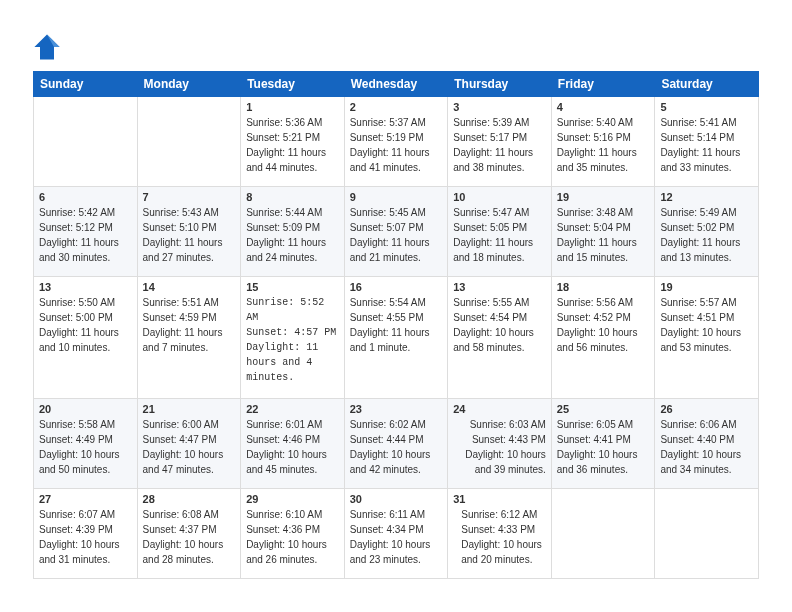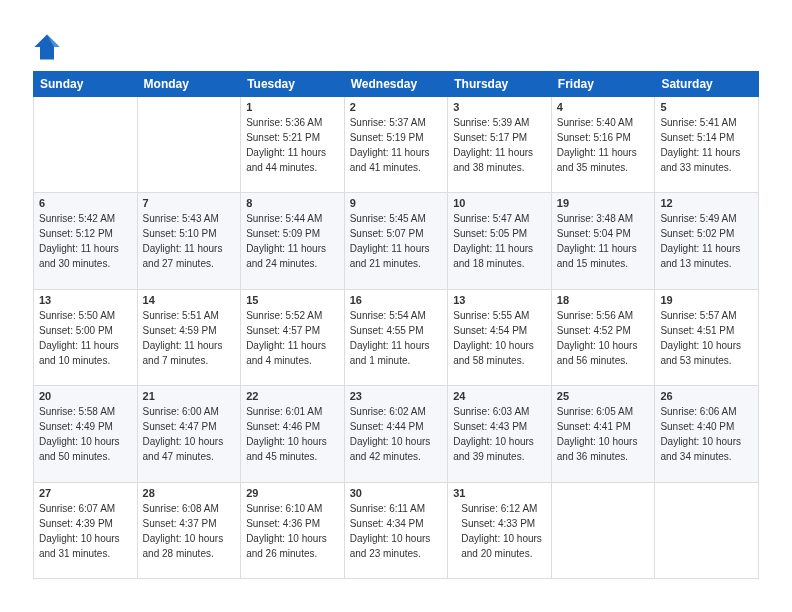--- a/index.html
+++ b/index.html
@@ -213,21 +213,21 @@
 Daylight: 11 hours and 10 minutes.</div>
           </td>
           <td>
             <span class="day-num">14</span>
             <div class="day-info" style="white-space: pre-line;">Sunrise: 5:51 AM
 Sunset: 4:59 PM
 Daylight: 11 hours and 7 minutes.</div>
           </td>
           <td>
             <span class="day-num">15</span>
-            <div class="day-info" style="white-space: pre-line;">Sunrise: 5:52 AM
+            <div class="day-info" style="white-space: pre-line; font-family: Liberation Mono, monospace;">Sunrise: 5:52 AM
 Sunset: 4:57 PM
 Daylight: 11 hours and 4 minutes.</div>
           </td>
           <td>
             <span class="day-num">16</span>
             <div class="day-info" style="white-space: pre-line;">Sunrise: 5:54 AM
 Sunset: 4:55 PM
 Daylight: 11 hours and 1 minute.</div>
           </td>
           <td>
@@ -269,21 +269,21 @@
 Daylight: 10 hours and 45 minutes.</div>
           </td>
           <td>
             <span class="day-num">23</span>
             <div class="day-info" style="white-space: pre-line;">Sunrise: 6:02 AM
 Sunset: 4:44 PM
 Daylight: 10 hours and 42 minutes.</div>
           </td>
           <td>
             <span class="day-num">24</span>
-            <div class="day-info" style="white-space: pre-line;">Sunrise: 6:03 AM
+            <div class="day-info" style="white-space: pre-line; text-align: right;">Sunrise: 6:03 AM
 Sunset: 4:43 PM
 Daylight: 10 hours and 39 minutes.</div>
           </td>
           <td>
             <span class="day-num">25</span>
             <div class="day-info" style="white-space: pre-line;">Sunrise: 6:05 AM
 Sunset: 4:41 PM
 Daylight: 10 hours and 36 minutes.</div>
           </td>
           <td>

